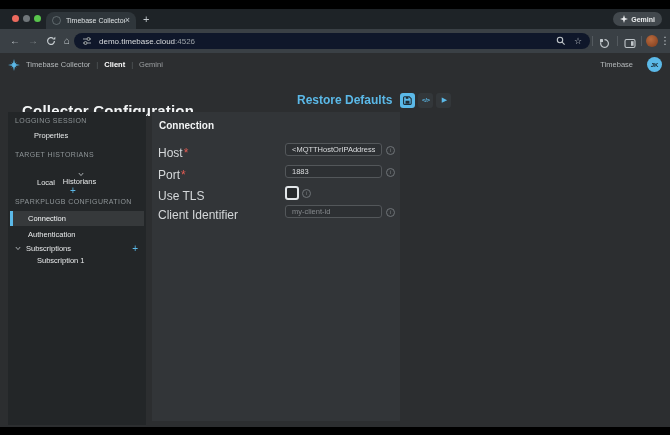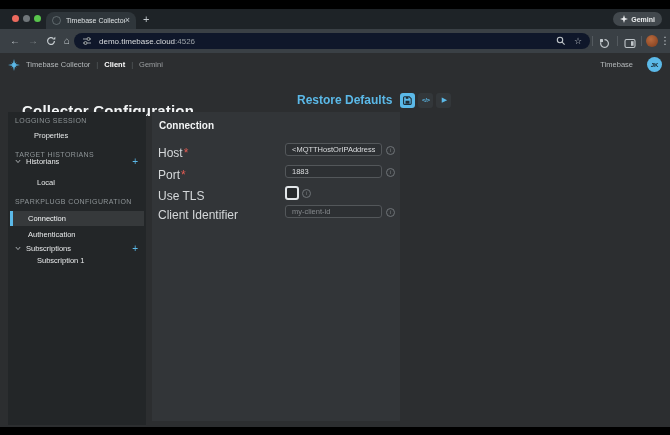--- a/index.html
+++ b/index.html
@@ -178,21 +178,21 @@
     </span>
     <span class="btn-sq btn-dark btn-code">&lt;/&gt;</span>
     <span class="btn-sq btn-dark btn-play">▶</span>
   </div>
 
   <div class="sidebar">
     <div class="side-sec" style="top:5px;">LOGGING SESSION</div>
     <div class="side-item" style="left:26px;top:19px;">Properties</div>
 
     <div class="side-sec" style="top:39px;">TARGET HISTORIANS</div>
-    <div class="side-row" style="top:43px;">
+    <div class="side-row" style="top:60px;flex-direction:column;">
       <span class="chev">
         <svg width="6" height="5" viewBox="0 0 6 5">
             <path d="M0.8 1 L3 3.6 L5.2 1" fill="none" stroke="#a6abae" stroke-width="1"></path>
           </svg>
       </span>
       <span class="row-label">Historians</span>
       <span class="plus">+</span>
     </div>
     <div class="side-item" style="left:29px;top:66px;">Local</div>
 

